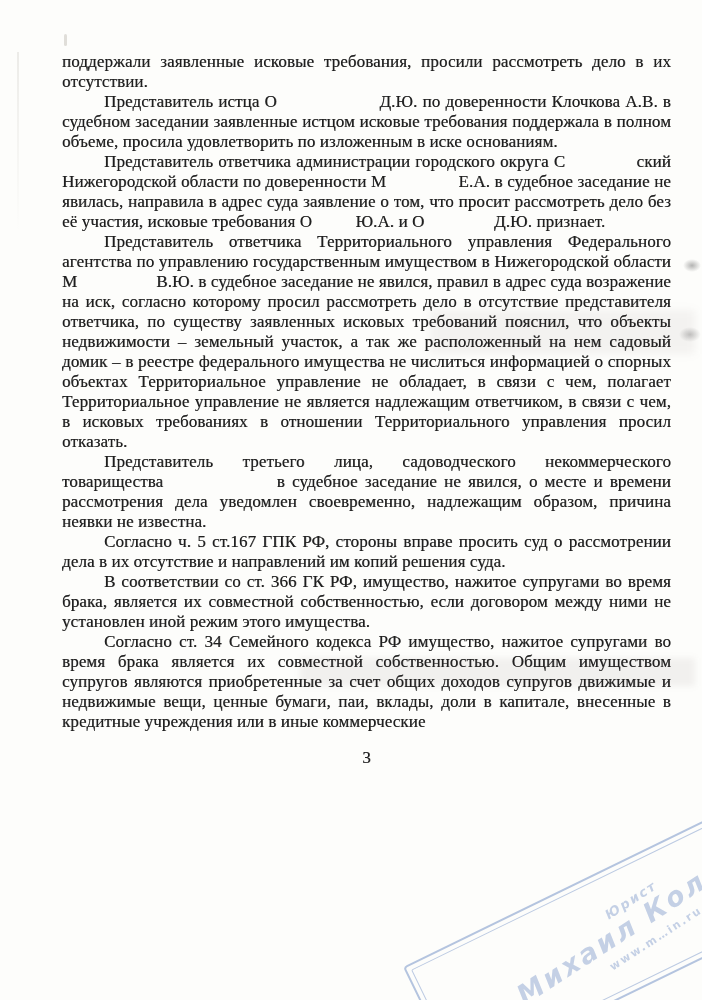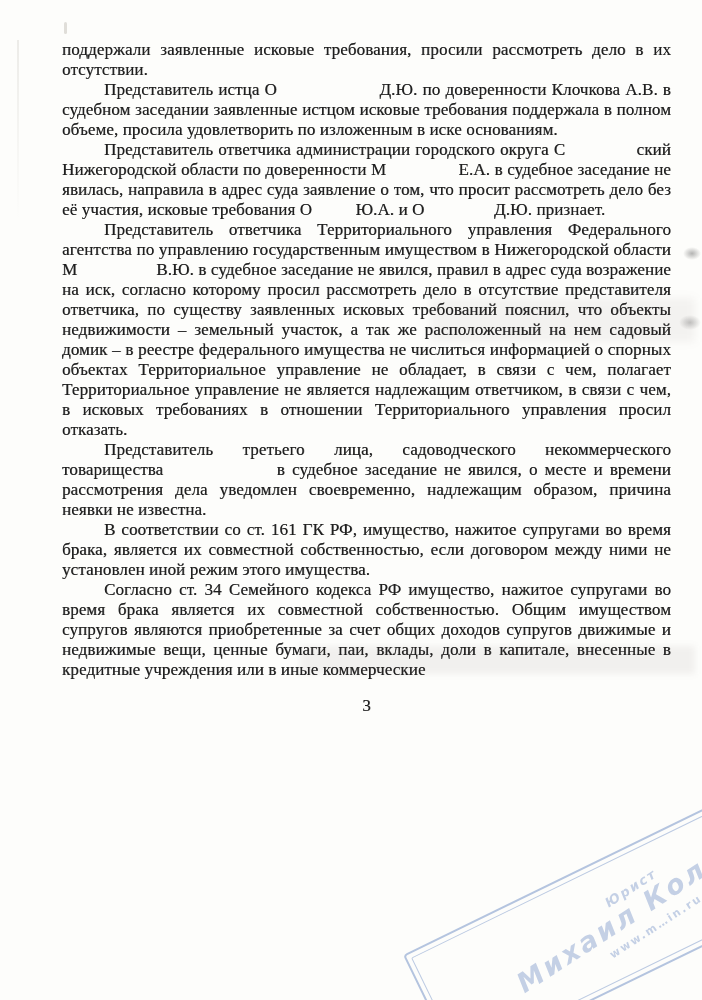--- a/index.html
+++ b/index.html
@@ -7,20 +7,21 @@
     width:702px;height:1000px;
     background:#fdfdfb;
     overflow:hidden;
     position:relative;
     font-family:"Liberation Serif", serif;
   }
   .page{
     position:absolute; inset:0;
     padding:40px 31px 0 62px;
     box-sizing:border-box;
+    margin-top:12px;
   }
   .text-block{
     color:#1f1f1f;
     font-size:17px;
     line-height:20px;
     letter-spacing:.1px;
     text-shadow:.4px 0 .3px rgba(10,10,10,.55);
     filter:blur(.2px);
   }
   .text-block p{
@@ -82,21 +83,22 @@
 <body>
 
 <div class="page">
 
   <div class="text-block">
     <p class="cont">поддержали заявленные исковые требования, просили рассмотреть дело в их отсутствии.</p>
     <p>Представитель истца О&nbsp;&nbsp;&nbsp;&nbsp;&nbsp;&nbsp;&nbsp;&nbsp;&nbsp;&nbsp;&nbsp;&nbsp;&nbsp;&nbsp;&nbsp;&nbsp;&nbsp;&nbsp;&nbsp;&nbsp;Д.Ю. по доверенности Клочкова А.В. в судебном заседании заявленные истцом исковые требования поддержала в полном объеме, просила удовлетворить по изложенным в иске основаниям.</p>
     <p>Представитель ответчика администрации городского округа С&nbsp;&nbsp;&nbsp;&nbsp;&nbsp;&nbsp;&nbsp;&nbsp;&nbsp;&nbsp;&nbsp;&nbsp;&nbsp;&nbsp;ский Нижегородской области по доверенности М&nbsp;&nbsp;&nbsp;&nbsp;&nbsp;&nbsp;&nbsp;&nbsp;&nbsp;&nbsp;&nbsp;&nbsp;&nbsp;&nbsp;&nbsp;&nbsp;Е.А. в судебное заседание не явилась, направила в адрес суда заявление о том, что просит рассмотреть дело без её участия, исковые требования О&nbsp;&nbsp;&nbsp;&nbsp;&nbsp;&nbsp;&nbsp;&nbsp;&nbsp;&nbsp;Ю.А. и О&nbsp;&nbsp;&nbsp;&nbsp;&nbsp;&nbsp;&nbsp;&nbsp;&nbsp;&nbsp;&nbsp;&nbsp;&nbsp;&nbsp;&nbsp;&nbsp;Д.Ю. признает.</p>
     <p>Представитель ответчика Территориального управления Федерального агентства по управлению государственным имуществом в Нижегородской области М&nbsp;&nbsp;&nbsp;&nbsp;&nbsp;&nbsp;&nbsp;&nbsp;&nbsp;&nbsp;&nbsp;&nbsp;&nbsp;&nbsp;&nbsp;&nbsp;&nbsp;&nbsp;В.Ю. в судебное заседание не явился, правил в адрес суда возражение на иск, согласно которому просил рассмотреть дело в отсутствие представителя ответчика, по существу заявленных исковых требований пояснил, что объекты недвижимости – земельный участок, а так же расположенный на нем садовый домик – в реестре федерального имущества не числиться информацией о спорных объектах Территориальное управление не обладает, в связи с чем, полагает Территориальное управление не является надлежащим ответчиком, в связи с чем,  в исковых требованиях в отношении Территориального управления просил отказать.</p>
     <p>Представитель третьего лица, садоводческого некоммерческого товарищества&nbsp;&nbsp;&nbsp;&nbsp;&nbsp;&nbsp;&nbsp;&nbsp;&nbsp;&nbsp;&nbsp;&nbsp;&nbsp;&nbsp;&nbsp;&nbsp;в судебное заседание не явился, о месте и времени рассмотрения дела уведомлен своевременно, надлежащим образом, причина неявки не известна.</p>
-    <p>В соответствии со ст.  161 ГК РФ, имущество, нажитое супругами во время брака, является их совместной собственностью, если договором между ними не установлен иной режим этого имущества.</p>
+    <p>Согласно ч. 5 ст.167 ГПК РФ, стороны вправе просить суд о рассмотрении дела  в их отсутствие и направлений им копий решения суда.</p>
+    <p>В соответствии со ст.  366 ГК РФ, имущество, нажитое супругами во время брака, является их совместной собственностью, если договором между ними не установлен иной режим этого имущества.</p>
     <p>Согласно ст. 34 Семейного кодекса РФ имущество, нажитое супругами во время брака является их совместной собственностью. Общим имуществом супругов являются приобретенные за счет общих доходов супругов движимые и недвижимые вещи, ценные бумаги, паи, вклады, доли в капитале, внесенные в кредитные учреждения или в иные коммерческие</p>
   </div>
 
   <div class="pagenum">3</div>
 
   <div class="stamp">
     <div class="stamp-inner"></div>
     <div class="stamp-text">
       <div class="wm-small">Юрист</div>
       <div class="wm-big">Михаил Кол…ин</div>

